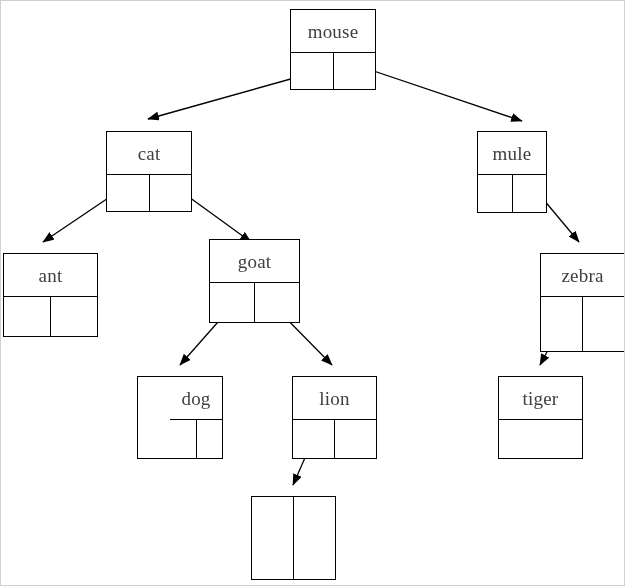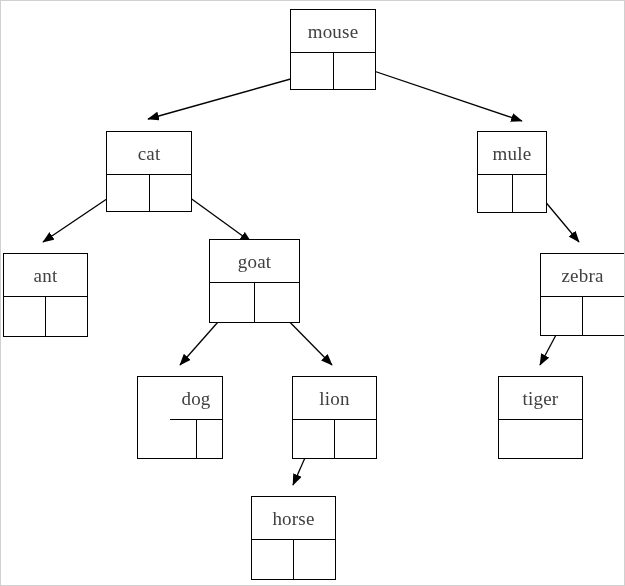--- a/index.html
+++ b/index.html
@@ -98,35 +98,35 @@
           <div class="ptr-cell right-cell"></div>
         </div>
       </div>
       <div class="node" style="left: 476px; top: 130px; width: 70px; height: 82px;">
         <div class="node-label">mule</div>
         <div class="node-ptrs">
           <div class="ptr-cell left-cell"></div>
           <div class="ptr-cell right-cell"></div>
         </div>
       </div>
-      <div class="node" style="left: 2px; top: 252px; width: 85px; height: 84px; justify-content: flex-end;">
+      <div class="node" style="left: 2px; top: 252px; width: 95px; height: 84px; justify-content: flex-end;">
         <div class="node-label">ant</div>
         <div class="node-ptrs">
           <div class="ptr-cell left-cell"></div>
           <div class="ptr-cell right-cell"></div>
         </div>
       </div>
       <div class="node" style="left: 208px; top: 238px; width: 91px; height: 84px;">
         <div class="node-label">goat</div>
         <div class="node-ptrs">
           <div class="ptr-cell left-cell"></div>
           <div class="ptr-cell right-cell"></div>
         </div>
       </div>
-      <div class="node" style="left: 539px; top: 252px; width: 85px; height: 83px;">
+      <div class="node" style="left: 539px; top: 252px; width: 85px; height: 99px;">
         <div class="node-label">zebra</div>
         <div class="node-ptrs">
           <div class="ptr-cell left-cell"></div>
           <div class="ptr-cell right-cell"></div>
         </div>
       </div>
       <div class="node" style="left: 136px; top: 375px; width: 86px; height: 83px; padding-left: 32px;">
         <div class="node-label">dog</div>
         <div class="node-ptrs">
           <div class="ptr-cell left-cell"></div>
@@ -141,21 +141,20 @@
         </div>
       </div>
       <div class="node" style="left: 497px; top: 375px; width: 85px; height: 83px; gap: 42px;">
         <div class="node-label">tiger</div>
         <div class="node-ptrs">
           <div class="ptr-cell left-cell"></div>
           <div class="ptr-cell right-cell"></div>
         </div>
       </div>
       <div class="node" style="left: 250px; top: 495px; width: 85px; height: 84px;">
-        <div class="node-label">horse</div>
         <div class="node-ptrs">
           <div class="ptr-cell left-cell"></div>
           <div class="ptr-cell right-cell"></div>
         </div>
       </div>
     </div>
 
 </div>
 
 </body></html>

